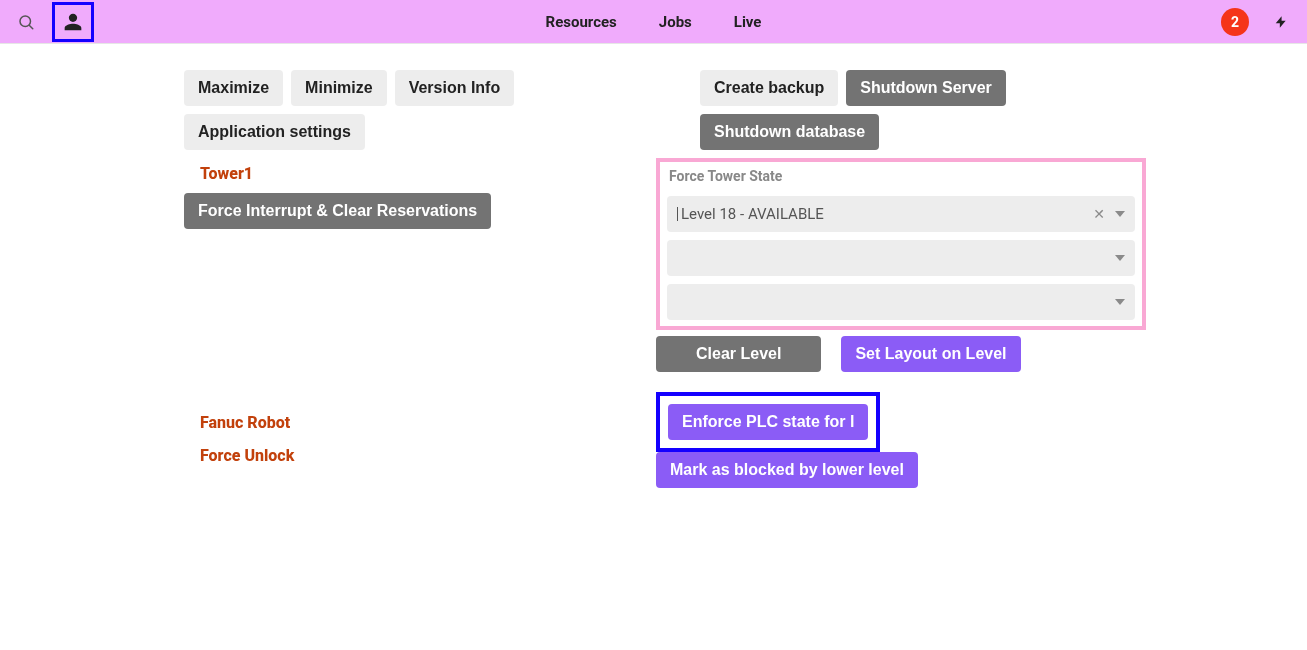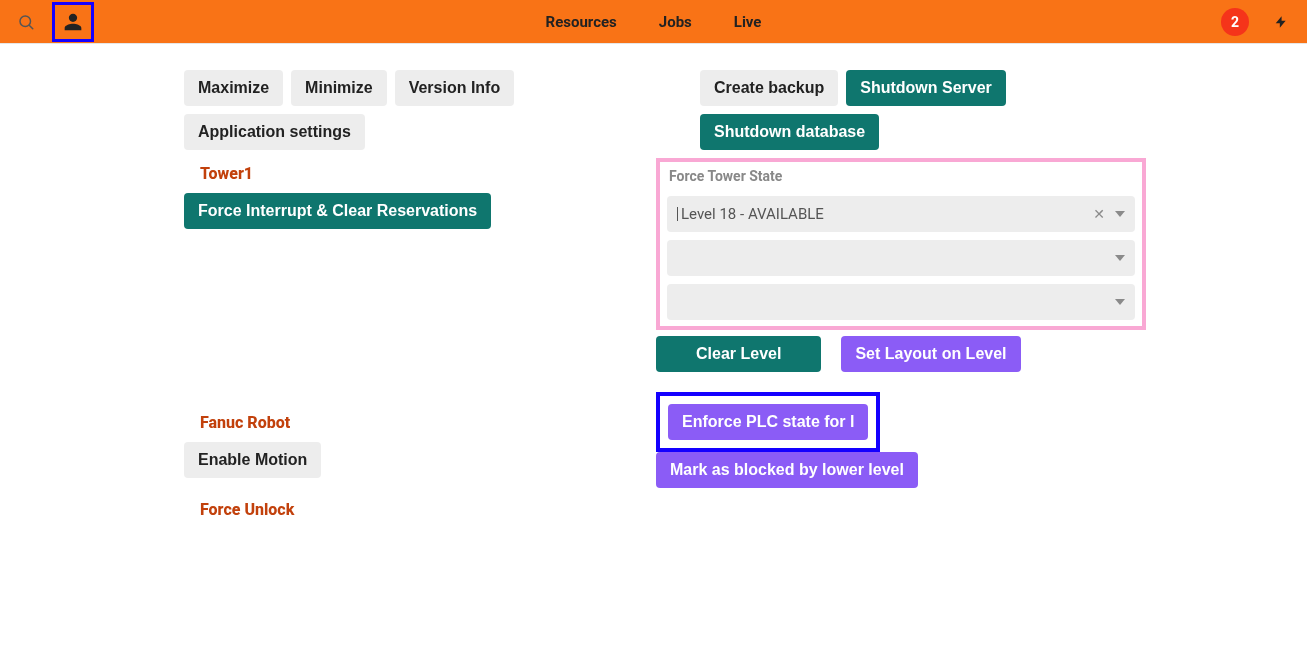--- a/index.html
+++ b/index.html
@@ -2,21 +2,21 @@
 <html><head>
 <meta charset="utf-8">
 <style>
   * { box-sizing: border-box; margin: 0; padding: 0; }
   html, body { font-family: -apple-system, BlinkMacSystemFont, "Segoe UI", Roboto, Helvetica, Arial, sans-serif; color: #222; }
   body { width: 1307px; height: 650px; background:#fff; position:relative; overflow:hidden; }
 
   
   .topbar {
     height: 44px;
-    background:#f97316;
+    background:#f0abfc;
     border-bottom:1px solid #e6e6e6;
     display:flex;
     align-items:center;
     padding:12px 12px;
     position:relative;
   }
   .topbar-left {
     display:flex;
     align-items:center;
     gap:8px;
@@ -84,21 +84,21 @@
     border-radius:4px;
     font-size:16px;
     font-weight:700;
     margin-right:4px;
     margin-bottom:8px;
     cursor:pointer;
     border:none;
     white-space:nowrap;
   }
   .btn-gray { background:#ededed; color:#222; }
-  .btn-red  { background:#0f766e; color:#fff; }
+  .btn-red  { background:#737373; color:#fff; }
   .btn-green{ background:#8b5cf6; color:#fff; }
 
   .section-title {
     font-weight:800;
     font-size:16px;
     margin: 6px 0 10px 16px;
     color:#c2410c;
   }
 
   
@@ -209,21 +209,20 @@
       <button class="btn btn-gray">Version Info</button>
       <button class="btn btn-gray">Application settings</button>
     </div>
 
     <div class="section-title">Tower1</div>
     <button class="btn btn-red">Force Interrupt &amp; Clear Reservations</button>
 
     <div style="height:170px;"></div>
 
     <div class="section-title">Fanuc Robot</div>
-    <button class="btn btn-gray">Enable Motion</button>
 
     <div class="section-title" style="margin-top:14px;">Force Unlock</div>
   </div>
 
   <div class="col-right">
     <div style="margin-left:44px;">
       <button class="btn btn-gray">Create backup</button>
       <button class="btn btn-red">Shutdown Server</button>
       <button class="btn btn-red">Shutdown database</button>
     </div>

